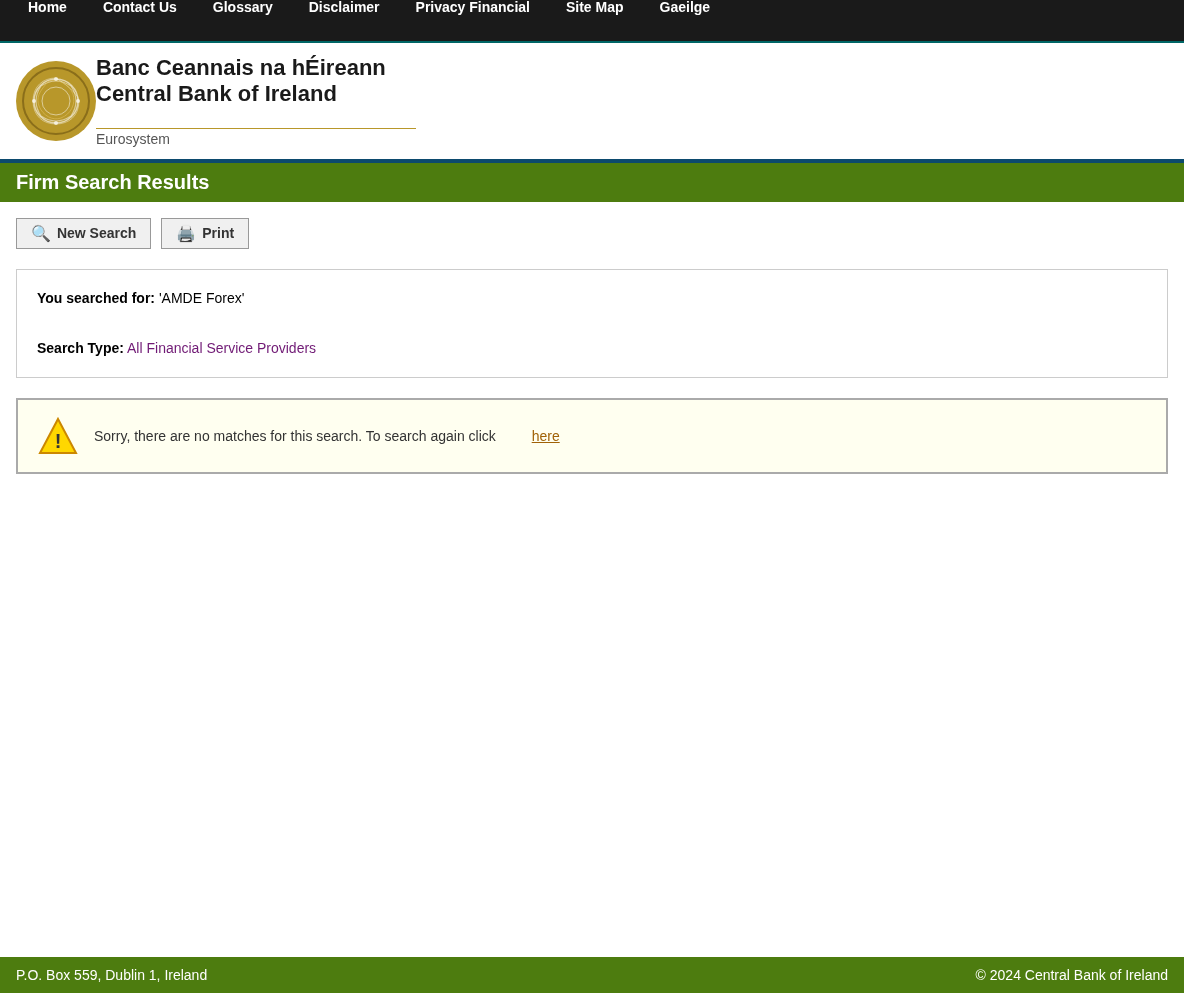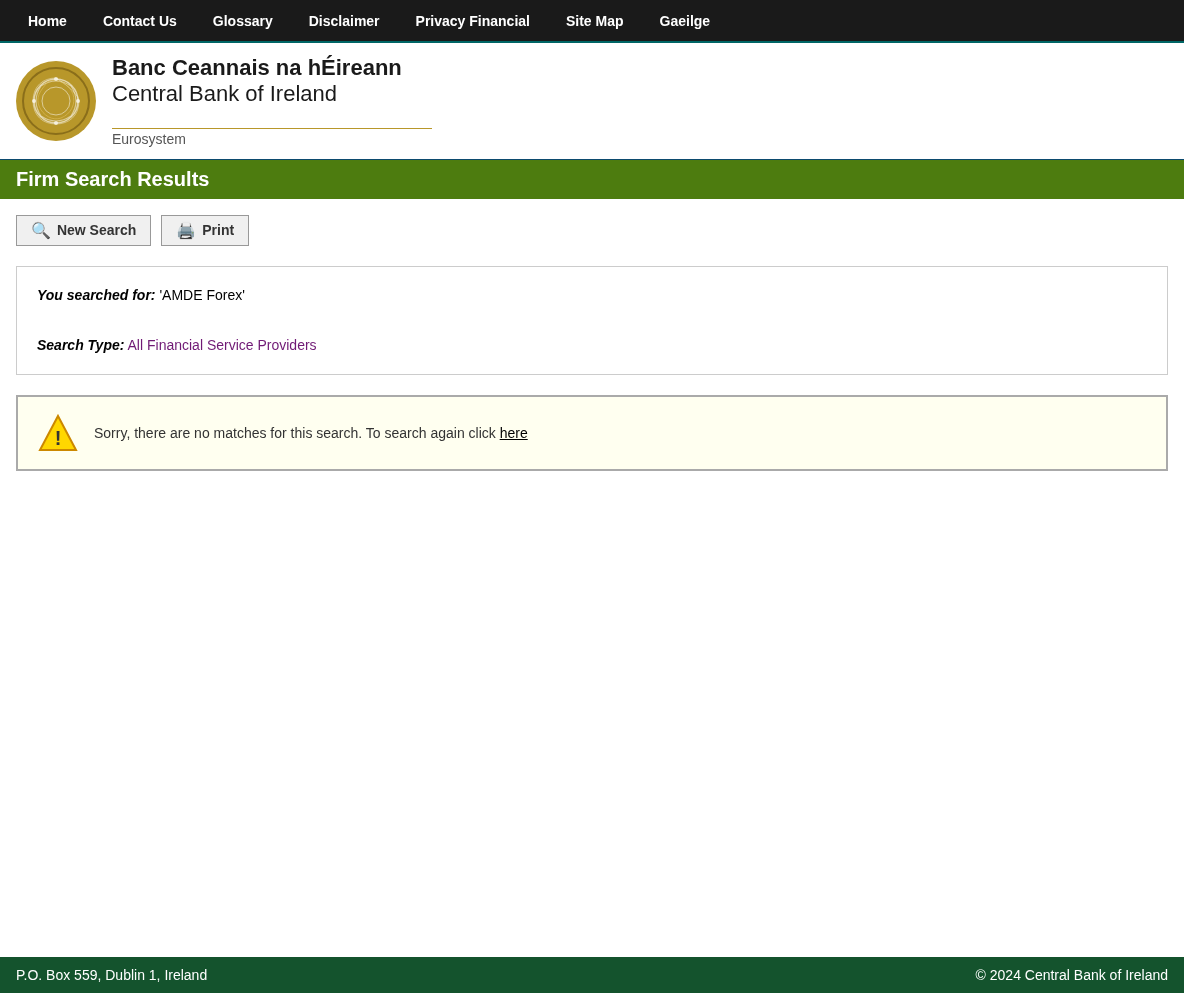--- a/index.html
+++ b/index.html
@@ -3,42 +3,41 @@
   <meta charset="utf-8">
   <style>
     * { margin: 0; padding: 0; box-sizing: border-box; }
     body { font-family: Arial, sans-serif; font-size: 14px; background: #fff; color: #000; width: 1184px; min-height: 993px; display: flex; flex-direction: column; }
 
     
     #top-nav {
       background: #1a1a1a;
       border-bottom: 2px solid #006666;
       display: flex;
-      align-items: flex-start;
+      align-items: flex-end;
       height: 43px;
-      padding: 0 10px;
+      padding: 12px 10px;
     }
     #top-nav a {
       color: #fff;
       text-decoration: none;
       font-size: 14px;
       font-weight: bold;
       padding: 0 18px;
       display: inline-block;
       line-height: 43px;
     }
 
     
     #header {
       background: #fff;
       padding: 12px 16px;
-      border-bottom: 1px solid #0c4a6e;
-      display: flex;
-      align-items: center;
-      gap: 16px;
+      border-bottom: 4px solid #0c4a6e;
+      display: flex;
+      align-items: center;
       min-height: 100px;
     }
     #logo-circle {
       width: 80px;
       height: 80px;
       border-radius: 50%;
       background: #b8972a;
       flex-shrink: 0;
       display: flex;
       align-items: center;
@@ -48,21 +47,21 @@
     #logo-circle svg { width: 70px; height: 70px; }
     #logo-text { display: flex; flex-direction: column; }
     #logo-text .bank-name-irish {
       font-size: 22px;
       font-weight: bold;
       color: #1a1a1a;
       line-height: 1.2;
     }
     #logo-text .bank-name-english {
       font-size: 22px;
-      font-weight: normal;
+      font-weight: bold;
       color: #1a1a1a;
       line-height: 1.2;
     }
     #logo-text .eurosystem {
       font-size: 14px;
       color: #555;
       margin-top: 20px;
       border-top: 1px solid #b8972a;
       padding-top: 2px;
       width: 320px;
@@ -105,21 +104,21 @@
       font-size: 16px;
     }
 
     
     #search-summary {
       border: 1px solid #ccc;
       padding: 16px 20px;
       margin-bottom: 20px;
       line-height: 1.8;
     }
-    #search-summary .label { font-weight: bold; font-style: italic; }
+    #search-summary .label { font-weight: bold; }
     #search-summary .search-type-link { color: #701a75; }
 
     
     #warning-box {
       border: 2px solid #aaa;
       background: #fffff0;
       padding: 16px 20px;
       display: flex;
       align-items: center;
       gap: 16px;
@@ -128,26 +127,27 @@
     #warning-icon {
       width: 40px;
       height: 40px;
       flex-shrink: 0;
     }
     #warning-box .message {
       font-size: 14px;
       color: #333;
     }
     #warning-box .message a {
-      color: #000000;
+      color: #a16207;
+      margin-left: 32px;
     }
 
     
     #footer {
-      background: #14532d;
+      background: #4d7c0f;
       color: #fff;
       display: flex;
       justify-content: space-between;
       align-items: center;
       padding: 10px 16px;
       font-size: 14px;
       margin-top: auto;
     }
   </style>
 </head>

